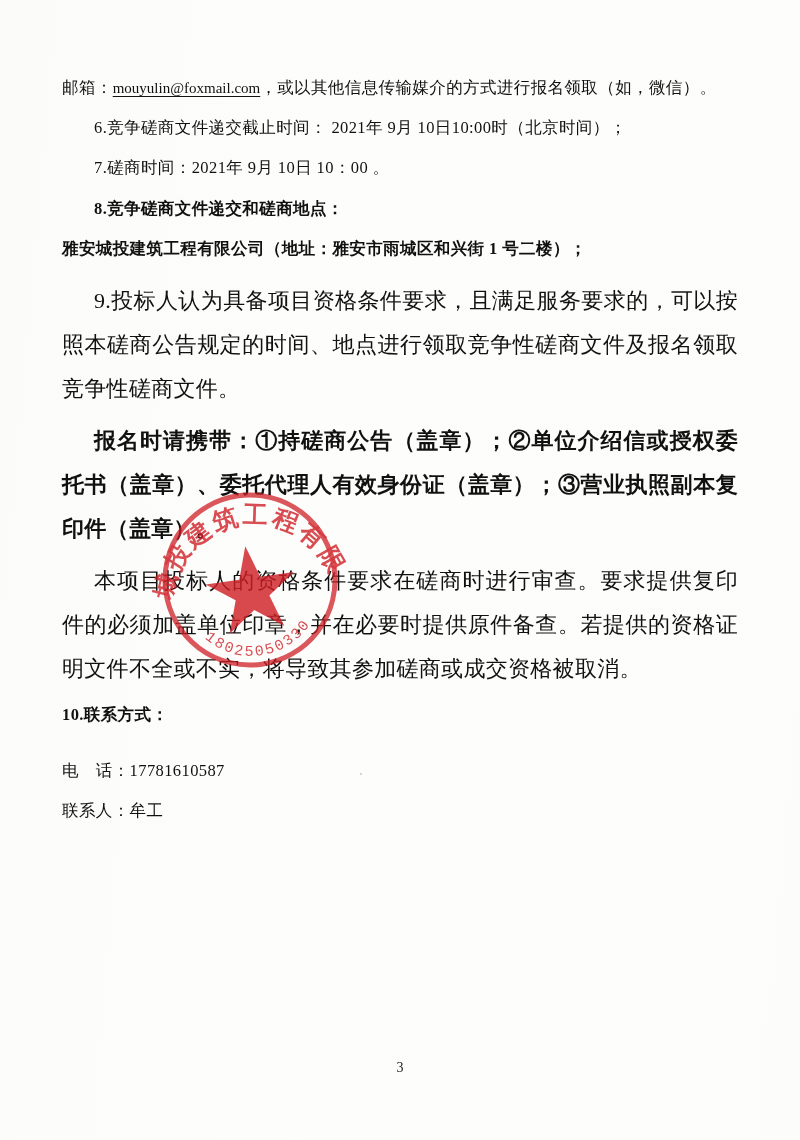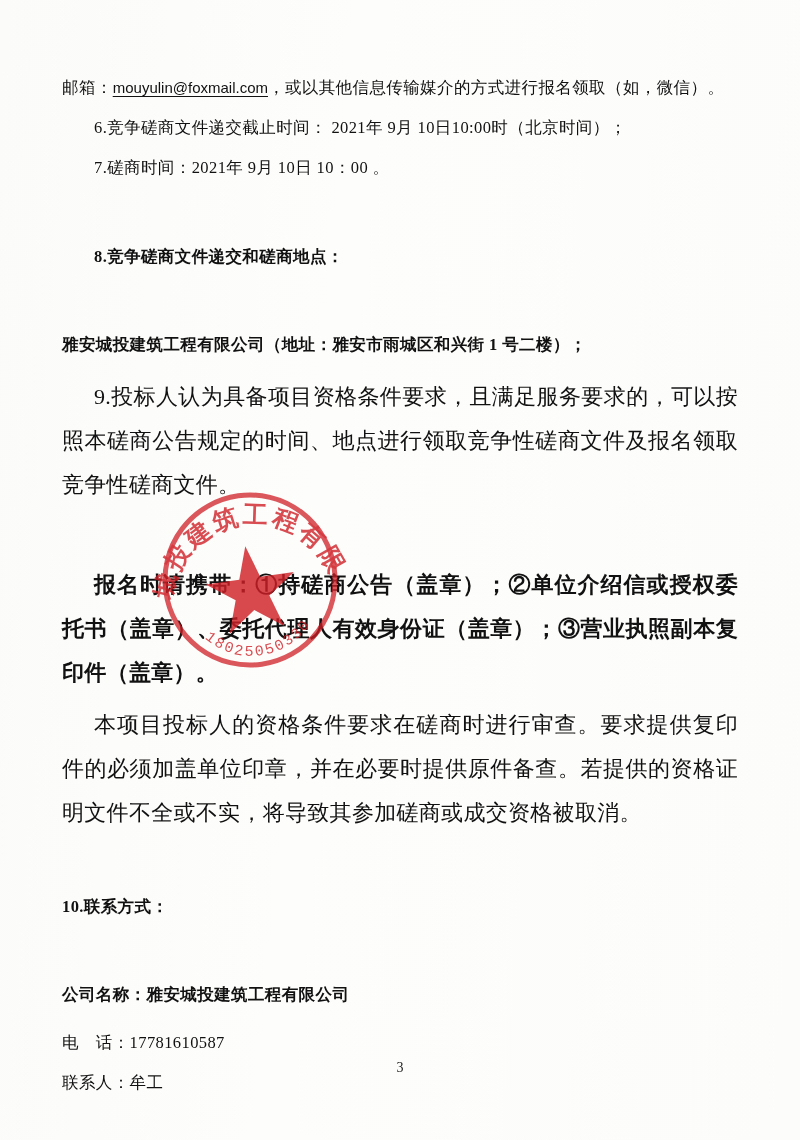--- a/index.html
+++ b/index.html
@@ -37,36 +37,35 @@
     font-size: 16.5px;
     line-height: 1.95;
     letter-spacing: 0.4px;
     white-space: nowrap;
   }
   .indent {
     padding-left: 32px;
   }
   .bold {
     font-weight: bold;
-    margin-top: 48px;
   }
   .para {
     font-size: 22px;
     line-height: 2.0;
     letter-spacing: 0.3px;
     text-align: justify;
   }
   .para.first {
     text-indent: 32px;
   }
   .ul {
     text-underline-offset: 3px;
   }
   .mono-ul {
-    font-family: Liberation Sans, sans-serif;
+    font-family: Liberation Serif, serif;
     font-size: 15px;
     text-decoration: underline;
     text-underline-offset: 3px;
     letter-spacing: 0;
     margin-top: 44px;
   }
   .gap-sm { height: 8px; }
   .gap-md { height: 14px; }
 
   
@@ -151,23 +150,20 @@
     <div class="gap-sm"></div>
 
     <div class="para first">本项目投标人的资格条件要求在磋商时进行审查。要求提供复印件的必须加盖单位印章，并在必要时提供原件备查。若提供的资格证明文件不全或不实，将导致其参加磋商或成交资格被取消。</div>
 
     <div class="gap-sm"></div>
 
     <div class="line bold">10.联系方式：</div>
 
     <div class="gap-sm"></div>
 
-    <div class="line bold">
-      <span>公司名称：</span><span>雅安城投建筑工程有限公司</span>
-    </div>
 
     <div class="gap-sm"></div>
 
 
     <div class="gap-sm"></div>
 
     <div class="line">
       <span>电　话：</span><span>17781610587</span>
     </div>
 

